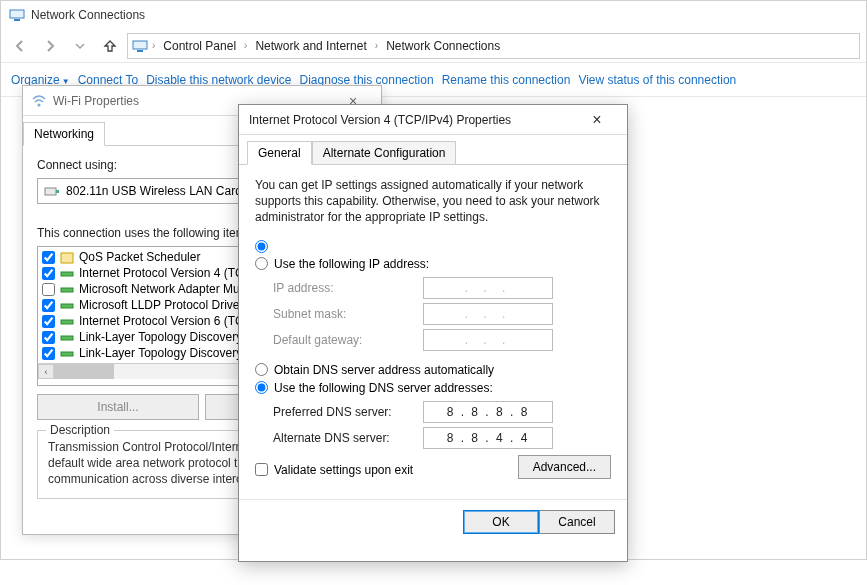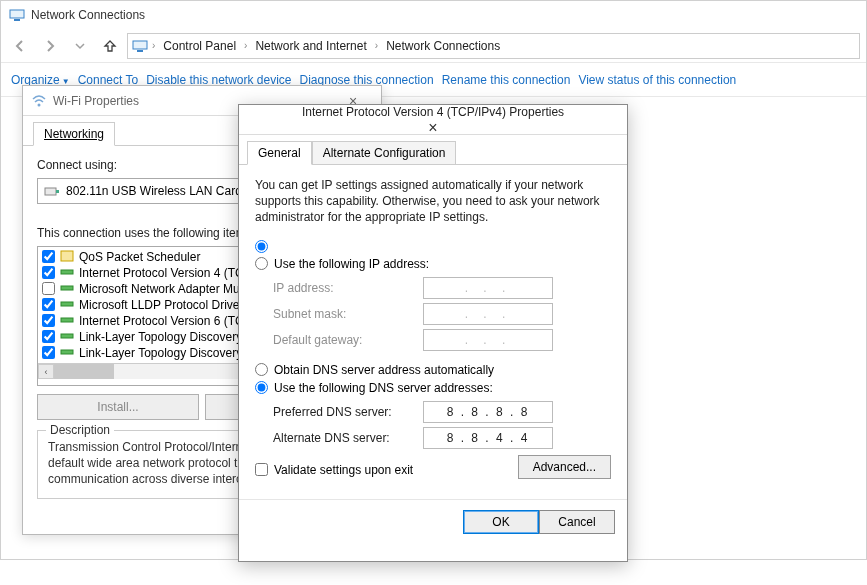--- a/index.html
+++ b/index.html
@@ -19,44 +19,44 @@
 .bc-item { color: #222; padding: 2px 4px; white-space: nowrap; }
 .cmd-bar { display: flex; align-items: center; height: 34px; padding: 0 10px; gap: 8px; border-bottom: 1px solid #e8e8e8; }
 .cmd-item { color: #1a6fc4; }
 .cmd-item .drop { font-size: 8px; margin-left: 2px; }
 
 
 .wifi-win { position: absolute; left: 22px; top: 85px; width: 360px; height: 450px; background: #fff; border: 1px solid #b9b9b9; box-shadow: 0 2px 12px rgba(0,0,0,.15); }
 .wifi-title { display: flex; align-items: center; height: 30px; padding: 0 8px; gap: 6px; border-bottom: 1px solid #dcdcdc; color: #666; }
 .wifi-title-text { flex: 1; }
 .wifi-close { width: 40px; text-align: center; color: #666; font-size: 14px; }
-.wifi-tabrow { display: flex; padding-top: 6px; padding-left: 10px; border-bottom: 1px solid #ccc; text-decoration: underline; }
+.wifi-tabrow { display: flex; padding-top: 6px; padding-left: 0; border-bottom: 1px solid #ccc; }
 .wifi-tab { border: 1px solid #ccc; border-bottom: 1px solid #fff; padding: 4px 10px; margin-bottom: -1px; background: #fff; }
 .wifi-body { padding: 12px 14px; }
 .section-label { margin-bottom: 6px; color: #222; }
 .adapter-box { border: 1px solid #aaa; padding: 4px 6px; display: flex; align-items: center; gap: 6px; height: 26px; margin-bottom: 22px; }
 .adapter-icon { width: 16px; height: 16px; }
 .items-box { border: 1px solid #aaa; height: 140px; overflow: hidden; }
 .items-list { padding: 2px 2px 2px 2px; }
-.item-row { display: flex; align-items: flex-start; gap: 4px; padding: 1px 2px; white-space: nowrap; }
+.item-row { display: flex; align-items: flex-end; gap: 4px; padding: 1px 2px; white-space: nowrap; }
 .item-row input[type=checkbox] { width: 13px; height: 13px; }
 .item-icon { width: 16px; height: 12px; display: inline-flex; align-items: center; justify-content: center; }
 .hscroll { border-top: 1px solid #ccc; height: 16px; display: flex; }
 .hscroll-arrow { width: 16px; height: 15px; background: #e9e9e9; border: 1px solid #ccc; display: flex; align-items: center; justify-content: center; font-size: 9px; color: #555; }
 .hscroll-track { flex: 1; background: #f2f2f2; position: relative; }
 .hscroll-thumb { position: absolute; left: 0; top: 0; height: 100%; width: 60px; background: #c9c9c9; }
 .btn-row { display: flex; gap: 6px; margin-top: 8px; }
 .gray-btn { flex: 1; height: 26px; border: 1px solid #b0b0b0; background: #eee; color: #888; text-align: center; line-height: 24px; }
 .desc-group { border: 1px solid #ccc; margin-top: 10px; padding: 8px 10px 10px; position: relative; }
 .desc-legend { position: absolute; top: -8px; left: 8px; background: #fff; padding: 0 4px; color: #333; }
 .desc-text { color: #333; line-height: 1.35; }
 
 
 .ipv4-win { position: absolute; left: 238px; top: 104px; width: 390px; height: 458px; background: #fff; border: 1px solid #8a8a8a; box-shadow: 0 4px 18px rgba(0,0,0,.25); }
-.ipv4-title { display: flex; align-items: center; height: 30px; padding: 0 10px; border-bottom: 1px solid #dcdcdc; flex-direction: column; }
+.ipv4-title { display: flex; align-items: center; height: 30px; padding: 0 10px; border-bottom: 1px solid #dcdcdc; }
 .ipv4-title-text { flex: 1; color: #222; }
 .ipv4-close { width: 40px; text-align: center; font-size: 16px; color: #333; }
 .ipv4-tabrow { display: flex; padding-top: 6px; padding-left: 8px; border-bottom: 1px solid #ccc; }
 .ipv4-tab { border: 1px solid #ccc; padding: 4px 10px; margin-bottom: -1px; background: #f4f4f4; }
 .ipv4-tab.active { background: #fff; border-bottom: 1px solid #fff; }
 .ipv4-body { padding: 12px 16px 10px; }
 .intro-text { color: #222; line-height: 1.35; margin-bottom: 14px; }
 
 .radio-row { display: flex; align-items: center; gap: 6px; margin: 4px 0; }
 .radio-row input[type=radio] { width: 13px; height: 13px; }

